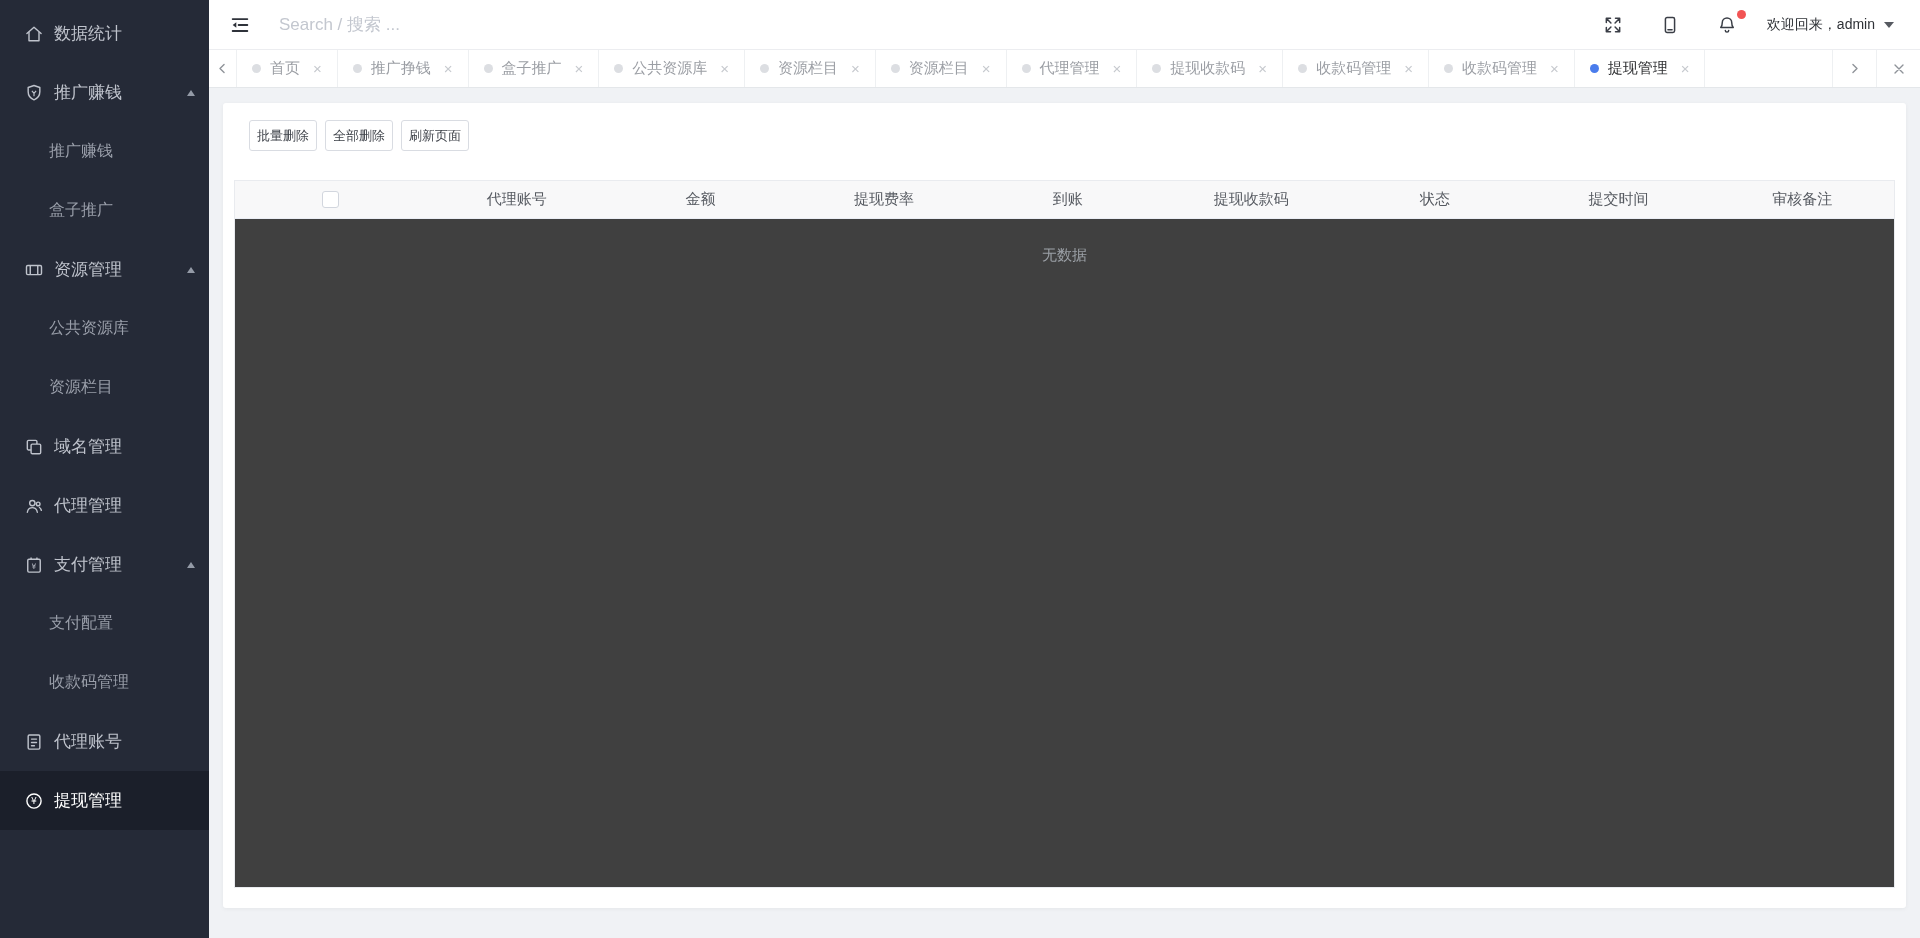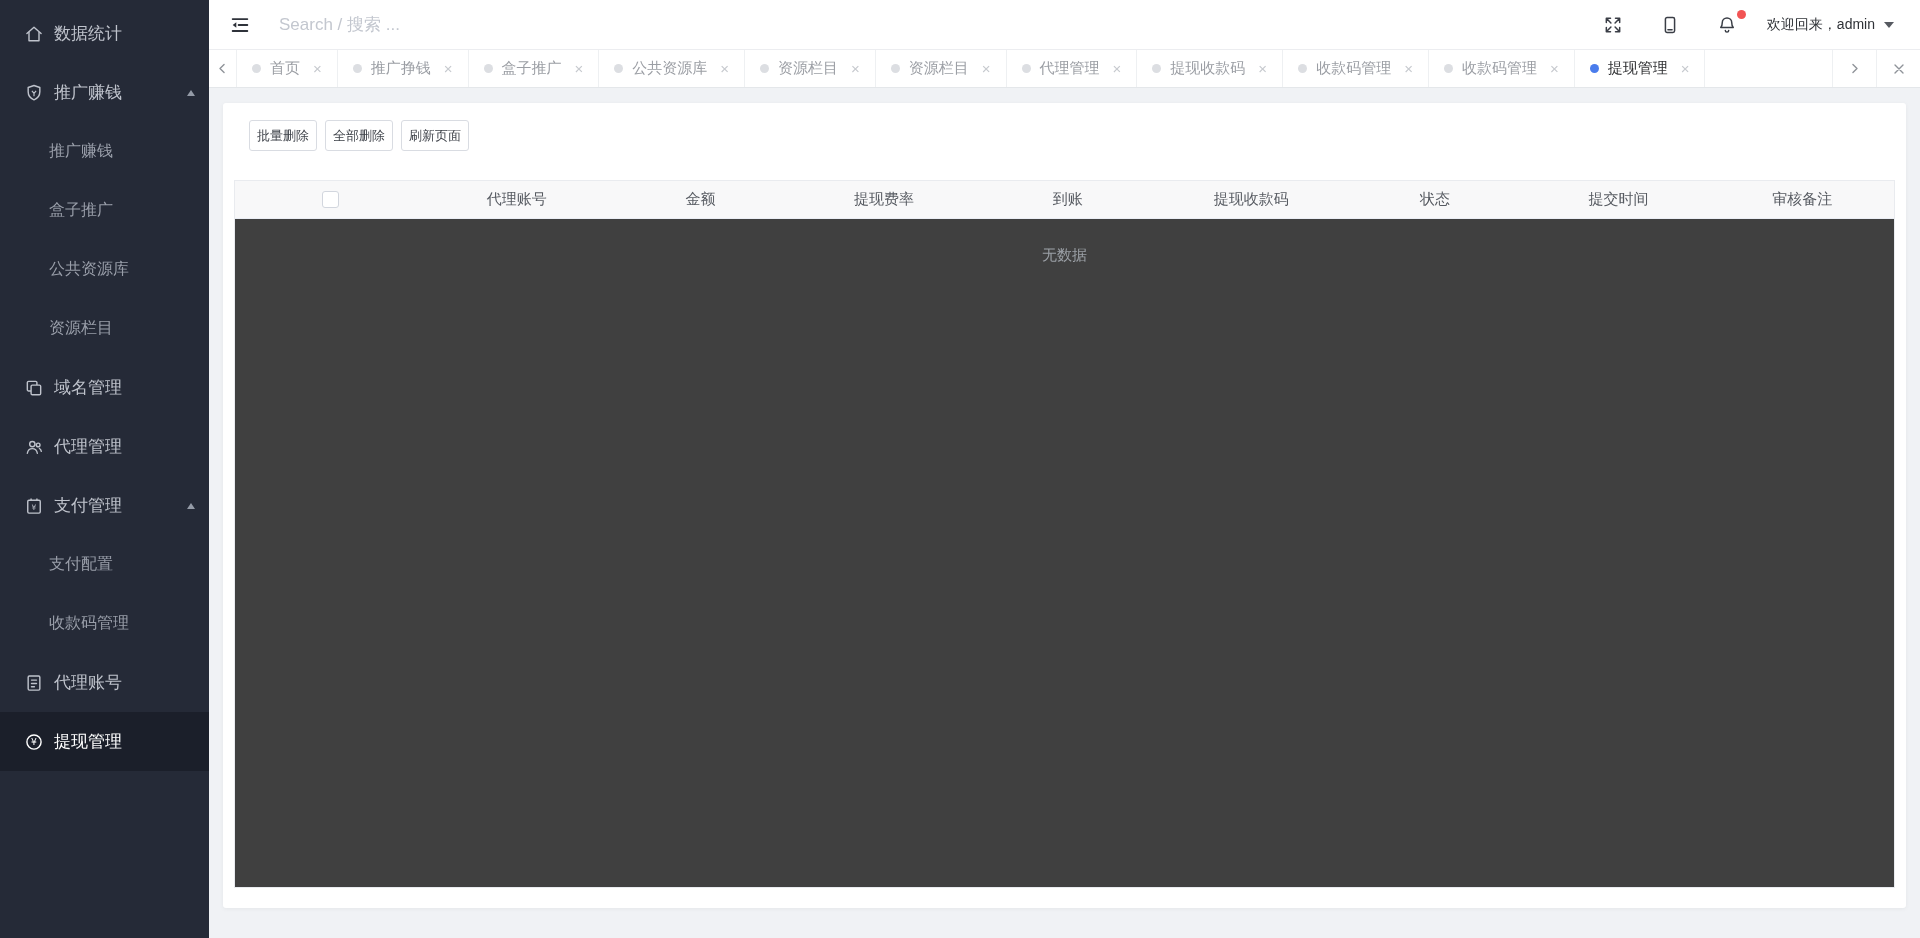--- a/index.html
+++ b/index.html
@@ -138,20 +138,30 @@
     </div>
 
     <div class="side-item sub">
       <span>推广赚钱</span>
     </div>
 
     <div class="side-item sub">
       <span>盒子推广</span>
     </div>
 
+    <div class="side-item">
+      <span class="mi">
+        <svg viewBox="0 0 24 24" fill="none" stroke="currentColor" stroke-width="1.7" stroke-linejoin="round">
+            <rect x="3" y="6.5" width="18" height="11" rx="1.5"></rect>
+            <path d="M7.5 6.5v11M16.5 6.5v11"></path>
+          </svg>
+      </span>
+      <span>资源管理</span>
+      <span class="caret-up"></span>
+    </div>
 
     <div class="side-item sub">
       <span>公共资源库</span>
     </div>
 
     <div class="side-item sub">
       <span>资源栏目</span>
     </div>
 
     <div class="side-item">

